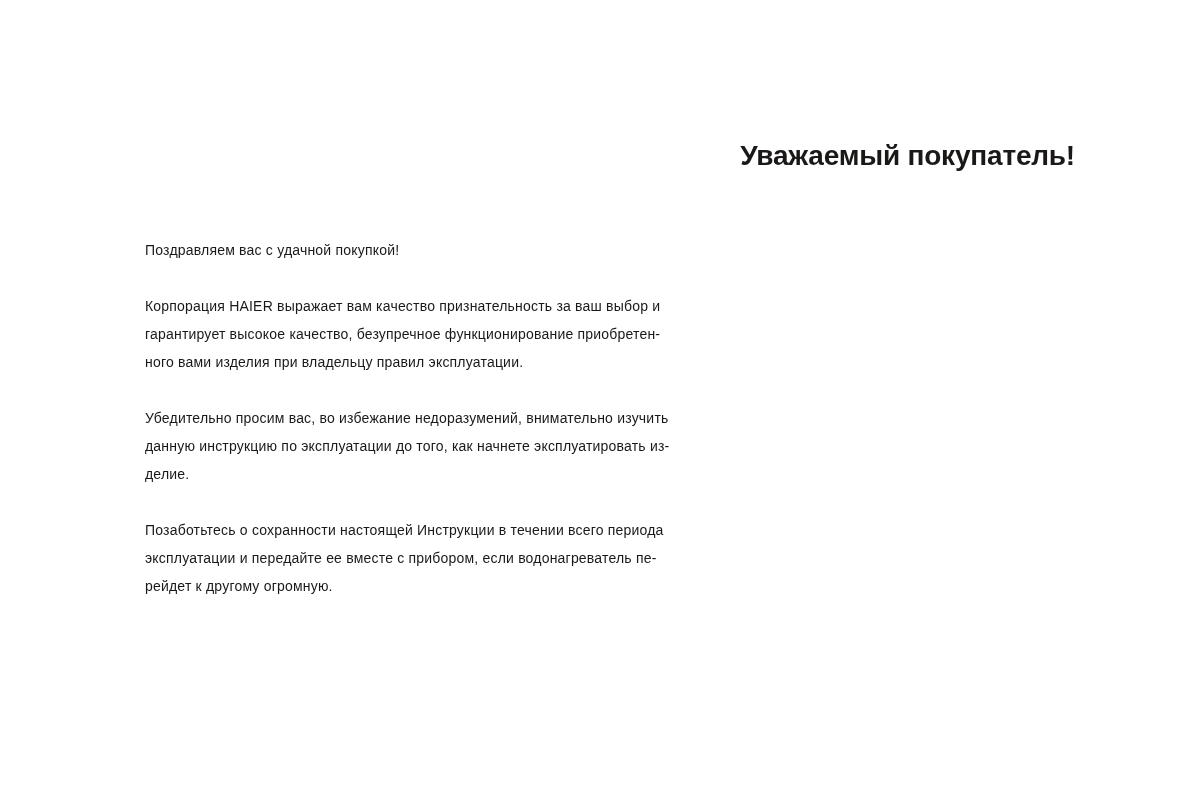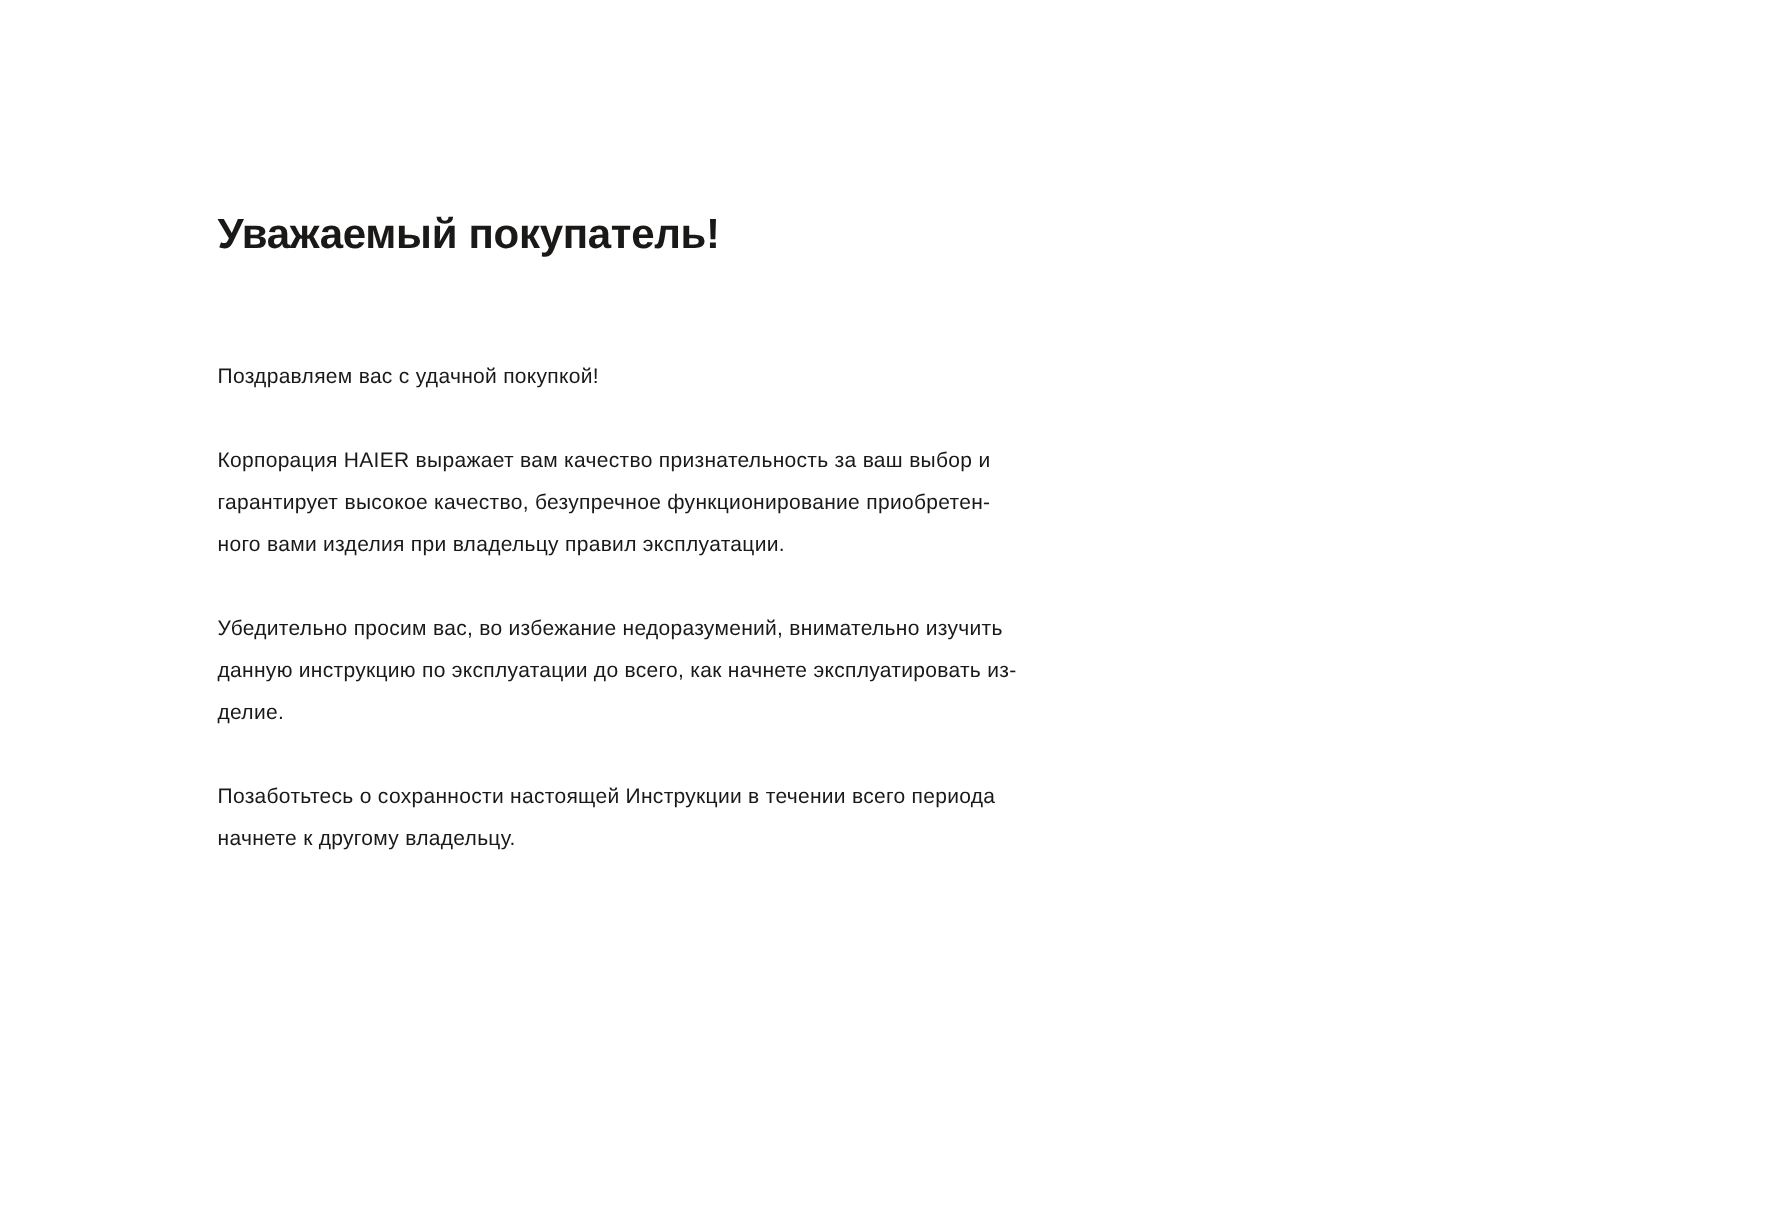--- a/index.html
+++ b/index.html
@@ -32,20 +32,21 @@
     top: 139px;
     width: 930px;
   }
   .title {
     margin: 0 0 63px 0;
     font-size: 28px;
     line-height: 34px;
     font-weight: bold;
     letter-spacing: -0.2px;
     color: var(--text-color, #1b1918);
+    text-align: right;
   }
   .paragraph {
     margin: 0 0 28px 0;
   }
   .paragraph:last-child {
     margin-bottom: 0;
   }
   .line {
     font-size: 14px;
     line-height: 28px;
@@ -67,23 +68,24 @@
     </div>
 
     <div class="paragraph">
       <div class="line">Корпорация HAIER выражает вам качество признательность за ваш выбор и</div>
       <div class="line">гарантирует высокое качество, безупречное функционирование приобретен-</div>
       <div class="line">ного вами изделия при владельцу правил эксплуатации.</div>
     </div>
 
     <div class="paragraph">
       <div class="line">Убедительно просим вас, во избежание недоразумений, внимательно изучить</div>
-      <div class="line">данную инструкцию по эксплуатации до всего, как начнете эксплуатировать из-</div>
+      <div class="line">данную инструкцию по эксплуатации до того, как начнете эксплуатировать из-</div>
       <div class="line">делие.</div>
     </div>
 
     <div class="paragraph">
       <div class="line">Позаботьтесь о сохранности настоящей Инструкции в течении всего периода</div>
-      <div class="line">начнете к другому владельцу.</div>
+      <div class="line">эксплуатации и передайте ее вместе с прибором, если водонагреватель пе-</div>
+      <div class="line">рейдет к другому огромную.</div>
     </div>
 
   </div>
 </div>
 
 </body></html>

